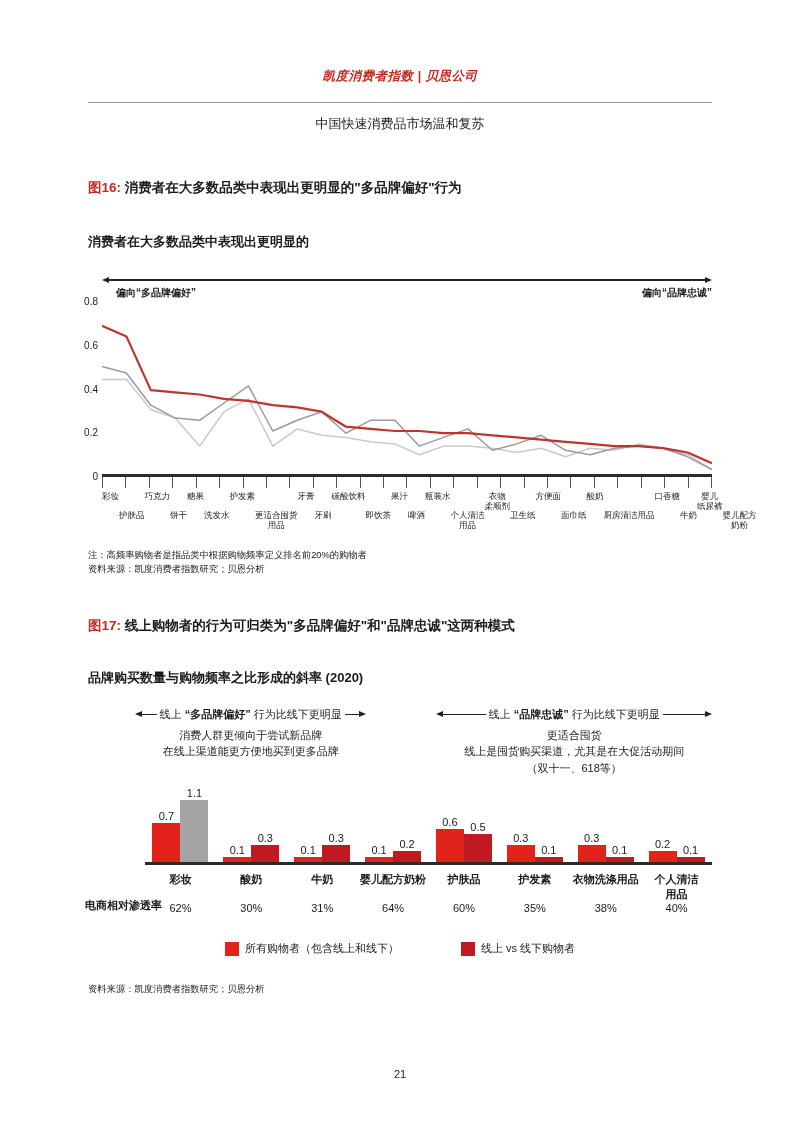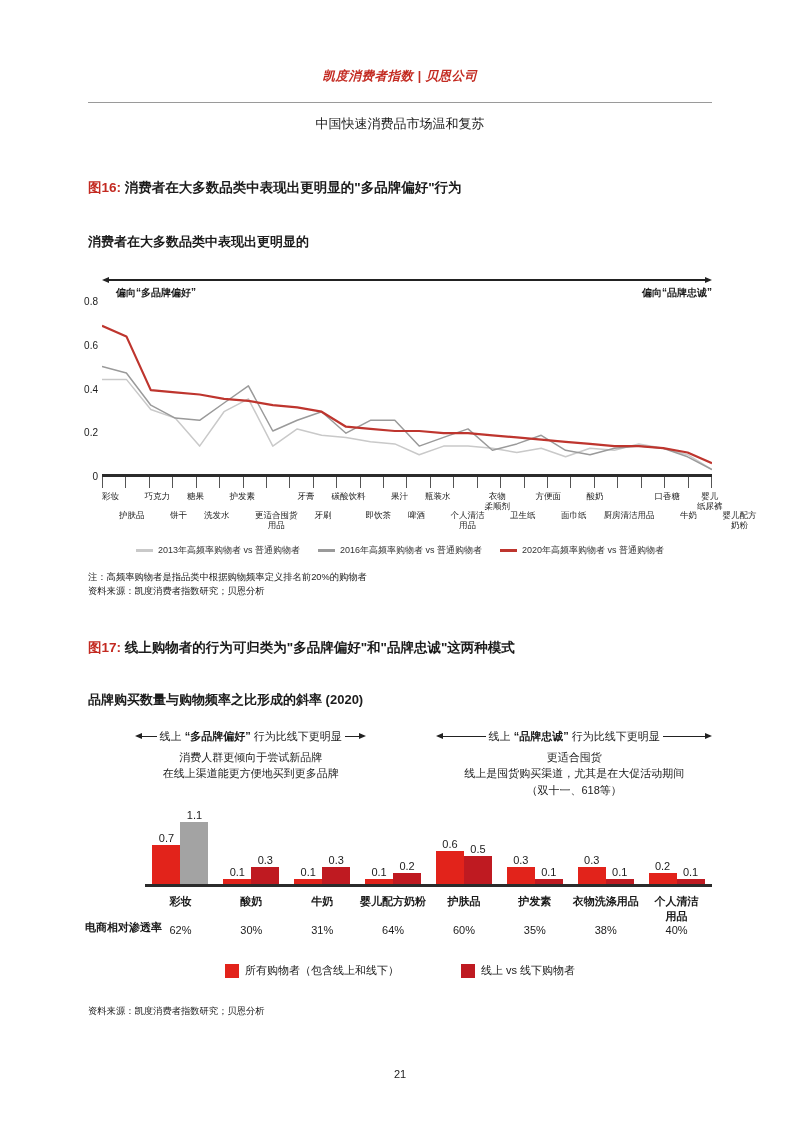--- a/index.html
+++ b/index.html
@@ -222,34 +222,20 @@
         <div class="xlab">
           <span>婴儿
 纸尿裤</span>
         </div>
         <div class="xlab xlab-low">
           <span>婴儿配方
 奶粉</span>
         </div>
       </div>
 
-    <div class="f16-legend" id="f16-legend">
-        <div class="lg-item">
-          <span class="lg-line" style="background: rgb(201, 201, 201);"></span>
-          <span class="lg-text">2013年高频率购物者 vs 普通购物者</span>
-        </div>
-        <div class="lg-item">
-          <span class="lg-line" style="background: rgb(154, 154, 154);"></span>
-          <span class="lg-text">2016年高频率购物者 vs 普通购物者</span>
-        </div>
-        <div class="lg-item">
-          <span class="lg-line" style="background: rgb(190, 53, 46);"></span>
-          <span class="lg-text">2020年高频率购物者 vs 普通购物者</span>
-        </div>
-      </div>
 
     <div class="notes">
       <div>注：高频率购物者是指品类中根据购物频率定义排名前20%的购物者</div>
       <div>资料来源：凯度消费者指数研究；贝恩分析</div>
     </div>
 
     <div class="fig-head" style="margin-top:40px;">
       <span class="fig-label" style="color:#c32a21;">图17:</span><span> 线上购物者的行为可归类为"多品牌偏好"和"品牌忠诚"这两种模式</span>
     </div>
 

